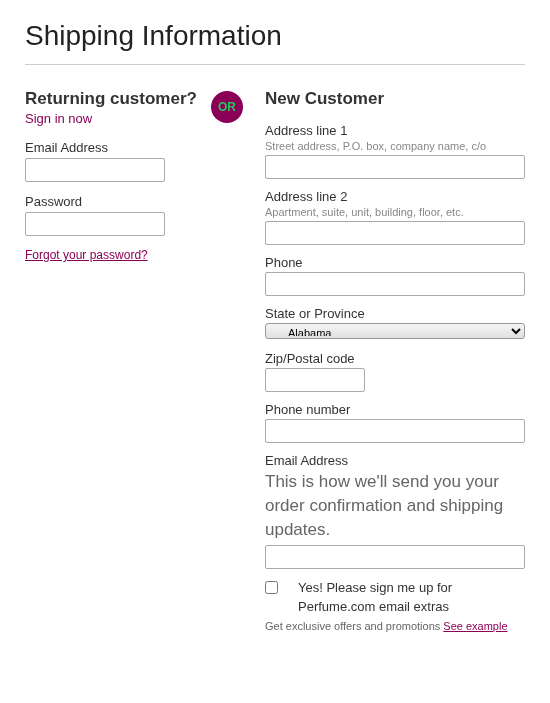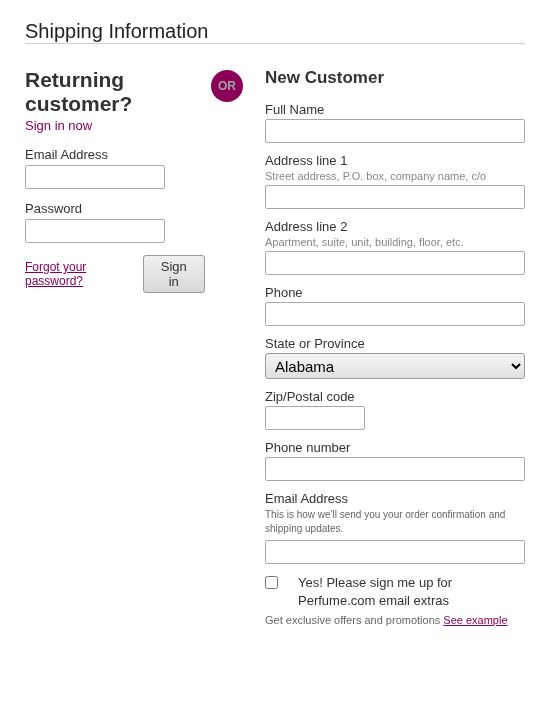--- a/index.html
+++ b/index.html
@@ -5,39 +5,40 @@
     * { box-sizing: border-box; margin: 0; padding: 0; }
     body {
       font-family: Arial, sans-serif;
       background: #fff;
       color: #333;
       width: 550px;
       min-height: 703px;
       padding: 20px 25px;
     }
     h1 {
-      font-size: 20px;
+      font-size: 28px;
       font-weight: normal;
       color: #222;
       margin-bottom: 24px;
       border-bottom: 1px solid #ccc;
+      padding-bottom: 12px;
     }
     .main-layout {
       display: flex;
       gap: 0;
     }
     
     .left-col {
       width: 200px;
       flex-shrink: 0;
       padding-right: 20px;
       position: relative;
     }
     .returning-title {
-      font-size: 21px;
+      font-size: 17px;
       font-weight: bold;
       color: #333;
       margin-bottom: 2px;
     }
     .sign-in-now {
       color: #8b0057;
       font-size: 13px;
       text-decoration: none;
       display: block;
       margin-bottom: 14px;
@@ -82,21 +83,21 @@
     }
     
     .or-badge {
       position: absolute;
       right: -18px;
       top: 2px;
       width: 32px;
       height: 32px;
       border-radius: 50%;
       background: #8b0057;
-      color: #a3a3a3;
+      color: #22c55e;
       font-size: 12px;
       font-weight: bold;
       display: flex;
       align-items: center;
       justify-content: center;
       z-index: 10;
     }
     
     .right-col {
       flex: 1;
@@ -137,39 +138,39 @@
       height: 26px;
       border: 1px solid #999;
       border-radius: 3px;
       padding: 2px 5px;
       font-size: 13px;
       background: linear-gradient(to bottom, #f5f5f5, #e0e0e0);
       cursor: pointer;
     }
     .form-select-full {
       width: 100%;
-      height: 26px;
+      height: 16px;
       border: 1px solid #999;
       border-radius: 3px;
-      padding: 2px 5px;
-      font-size: 15px;
+      padding: 2px 18px;
+      font-size: 11px;
       background: linear-gradient(to bottom, #f5f5f5, #e0e0e0);
       cursor: pointer;
     }
     .zip-input {
       width: 100px;
       height: 24px;
       border: 1px solid #aaa;
       border-radius: 2px;
       padding: 3px 5px;
       font-size: 13px;
       display: block;
     }
     .email-sublabel {
-      font-size: 10px;
+      font-size: 17px;
       color: #666;
       margin-bottom: 4px;
       display: block;
       line-height: 1.4;
     }
     .checkbox-row {
       display: flex;
       align-items: flex-start;
       gap: 20px;
       margin-top: 10px;
@@ -207,33 +208,28 @@
     <a class="sign-in-now" href="#">Sign in now</a>
 
     <label class="field-label">Email Address</label>
     <input class="text-input" type="email" style="">
 
     <label class="field-label">Password</label>
     <input class="text-input" type="password" style="">
 
     <div class="forgot-row">
       <span class="forgot-link">Forgot your password?</span>
-      <button class="sign-in-btn">Sign in</button>
     </div>
 
     <div class="or-badge">OR</div>
   </div>
 
   <div class="right-col">
     <div class="new-customer-title">New Customer</div>
 
-    <div class="form-field">
-      <label class="form-label">Full Name</label>
-      <input class="form-input" type="text" style="">
-    </div>
 
     <div class="form-field">
       <label class="form-label">Address line 1</label>
       <span class="form-sublabel">Street address, P.O. box, company name, c/o</span>
       <input class="form-input" type="text" style="">
     </div>
 
     <div class="form-field">
       <label class="form-label">Address line 2</label>
       <span class="form-sublabel">Apartment, suite, unit, building, floor, etc.</span>

